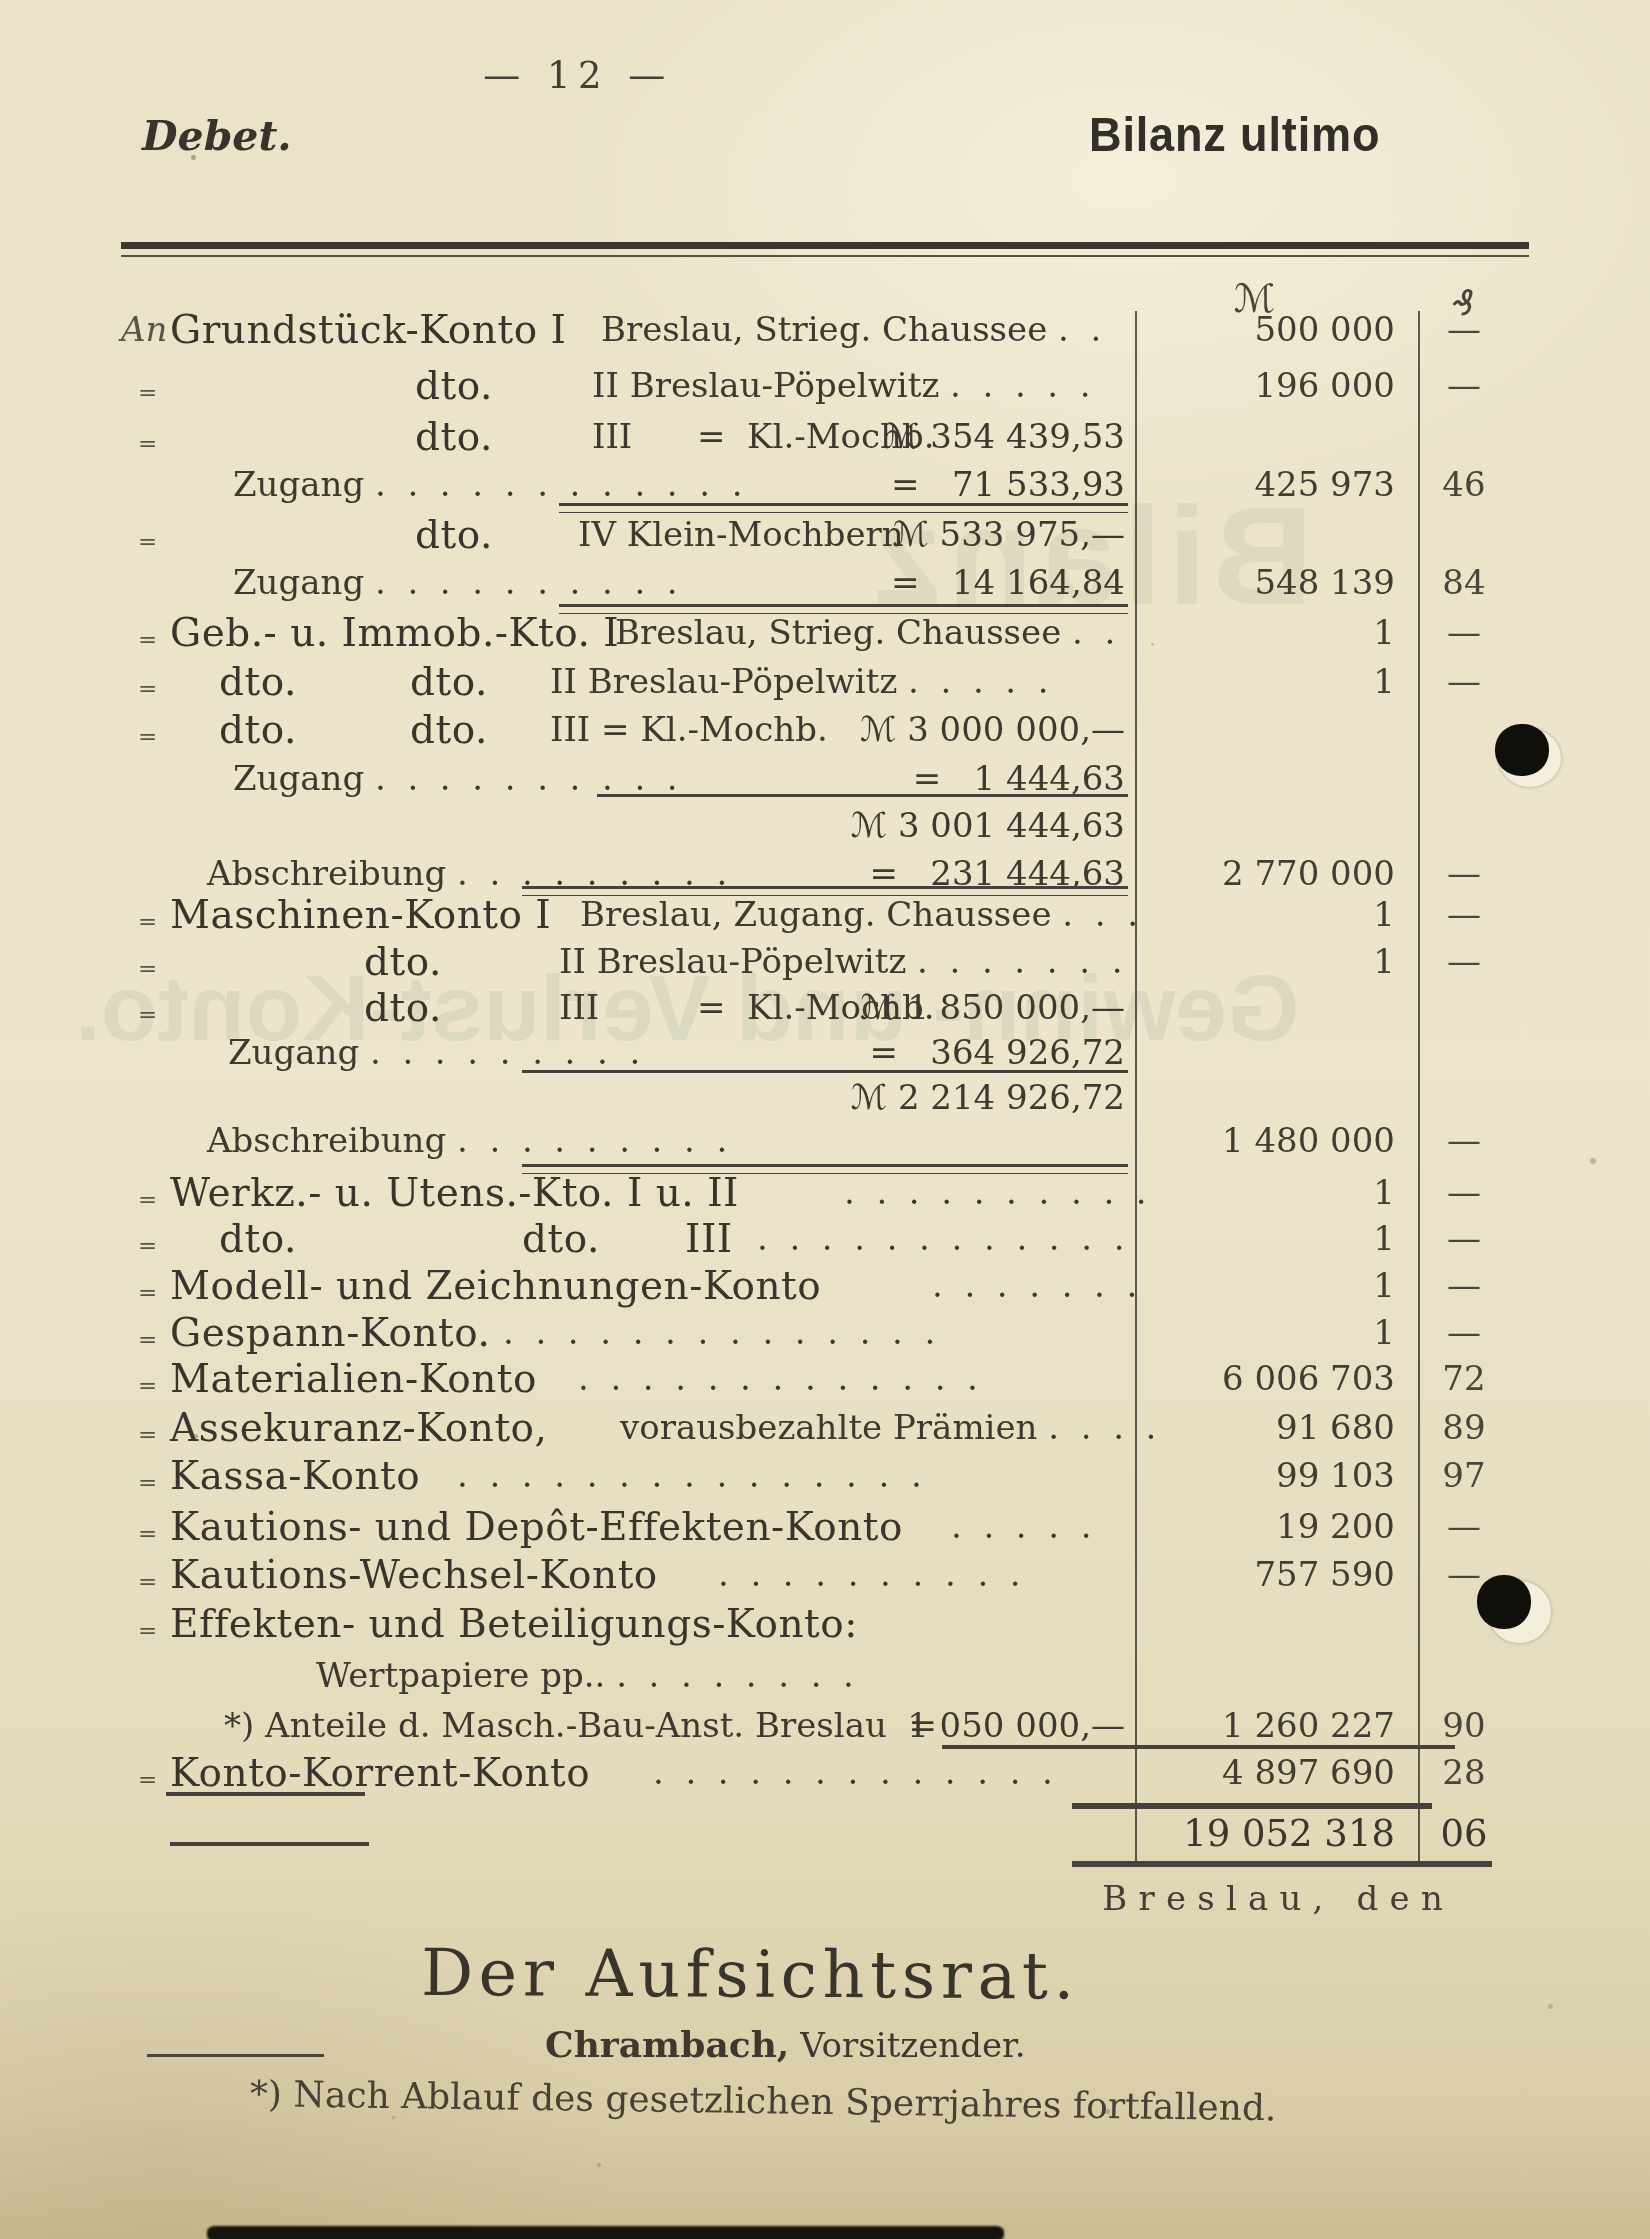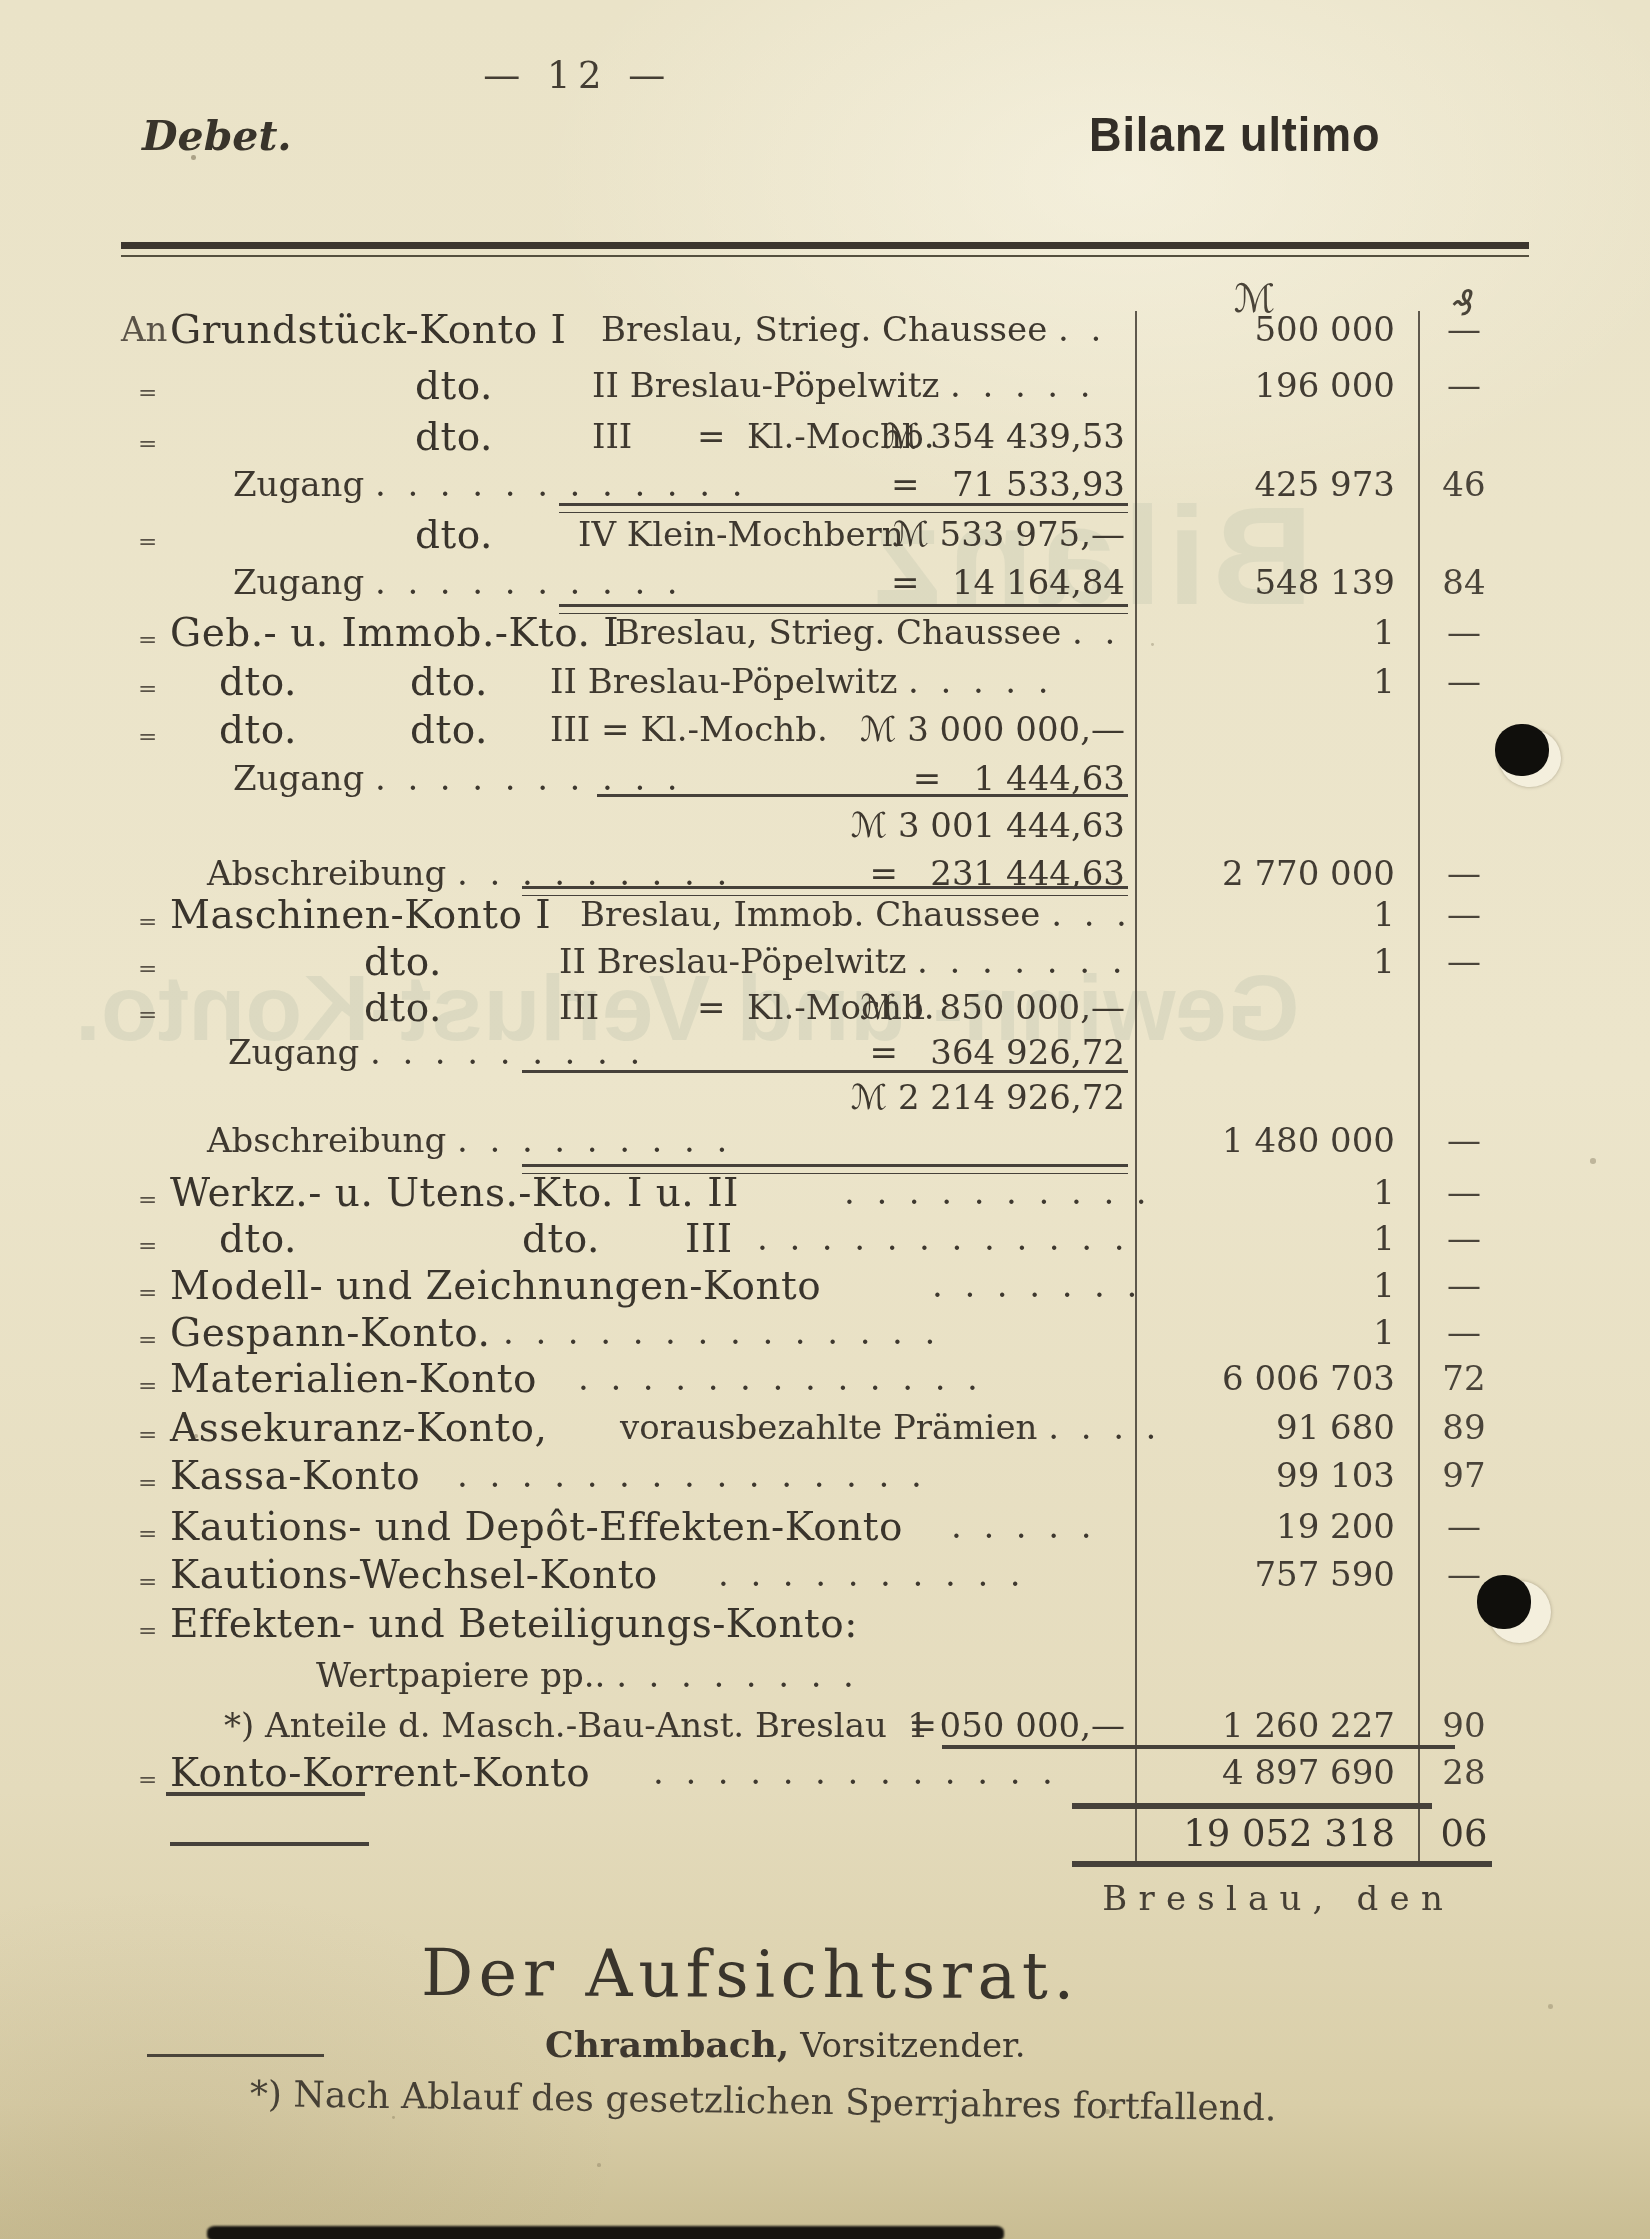--- a/index.html
+++ b/index.html
@@ -6,21 +6,21 @@
   .page{position:relative;width:1650px;height:2239px;overflow:hidden;
     font-family:"DejaVu Serif","Liberation Serif",serif;color:#3e382f;
     background:
       radial-gradient(ellipse 839px 485px at 68% 8%, rgba(255,253,242,.45), rgba(255,253,242,0) 70%),
       radial-gradient(ellipse 653px 373px at 10% 96%, rgba(120,100,60,.10), rgba(120,100,60,0) 70%),
       linear-gradient(180deg,#eae3c8 0%,#ece5cb 48%,#e4dbbc 80%,#d9cea8 94%,#c9bd93 100%);}
   .a{position:absolute;}
   .row{position:absolute;left:0;width:1650px;height:43px;font-size:34px;line-height:43px;}
   .row > span{position:absolute;white-space:pre;}
   .row .b{font-weight:normal;font-size:39px;letter-spacing:0.5px;color:#39342c;}
-  .row .prefix{font-size:23px;color:#5a5348;top:6.5px;}
+  .row .prefix{font-size:23px;color:#5a5348;top:6.5px;font-style:italic;}
   .row .inner{left:653px;width:472px;text-align:right;}
   .row .mark{left:1149px;width:246px;text-align:right;color:#423c33;}
   .row .pf{left:1424px;width:80px;text-align:center;color:#4a443a;}
   .cur{font-style:italic;font-family:"DejaVu Serif","DejaVu Sans",serif;}
   .rule{position:absolute;background:#46413a;}
   .rule.double{background:none;border-top:3.7px solid #46413a;border-bottom:1.9px solid #46413a;height:5.6px;}
   .rule.single{height:2.8px;}
   .rule.sheavy{height:3.7px;}
   .rule.heavy{height:5.6px;}
   .vline{position:absolute;width:1.9px;background:rgba(62,56,47,.82);}
@@ -143,21 +143,21 @@
       </div>
       <div class="row" style="top: 852px;">
         <span class="seg" style="left: 207px;">Abschreibung .  .  .  .  .  .  .  .  .</span>
         <span class="inner">=   231 444,63</span>
         <span class="mark">2 770 000</span>
         <span class="pf">—</span>
       </div>
       <div class="row" style="top: 893px;">
         <span class="prefix" style="left: 138px;">=</span>
         <span class="seg b" style="left: 170px;">Maschinen-Konto I</span>
-        <span class="seg" style="left: 580px;">Breslau, Immob. Chaussee .  .  .</span>
+        <span class="seg" style="left: 580px;">Breslau, Zugang. Chaussee .  .  .</span>
         <span class="mark">1</span>
         <span class="pf">—</span>
       </div>
       <div class="row" style="top: 940px;">
         <span class="prefix" style="left: 138px;">=</span>
         <span class="seg b" style="left: 364px;">dto.</span>
         <span class="seg" style="left: 559px;">II Breslau-Pöpelwitz .  .  .  .  .  .  .</span>
         <span class="mark">1</span>
         <span class="pf">—</span>
       </div>

